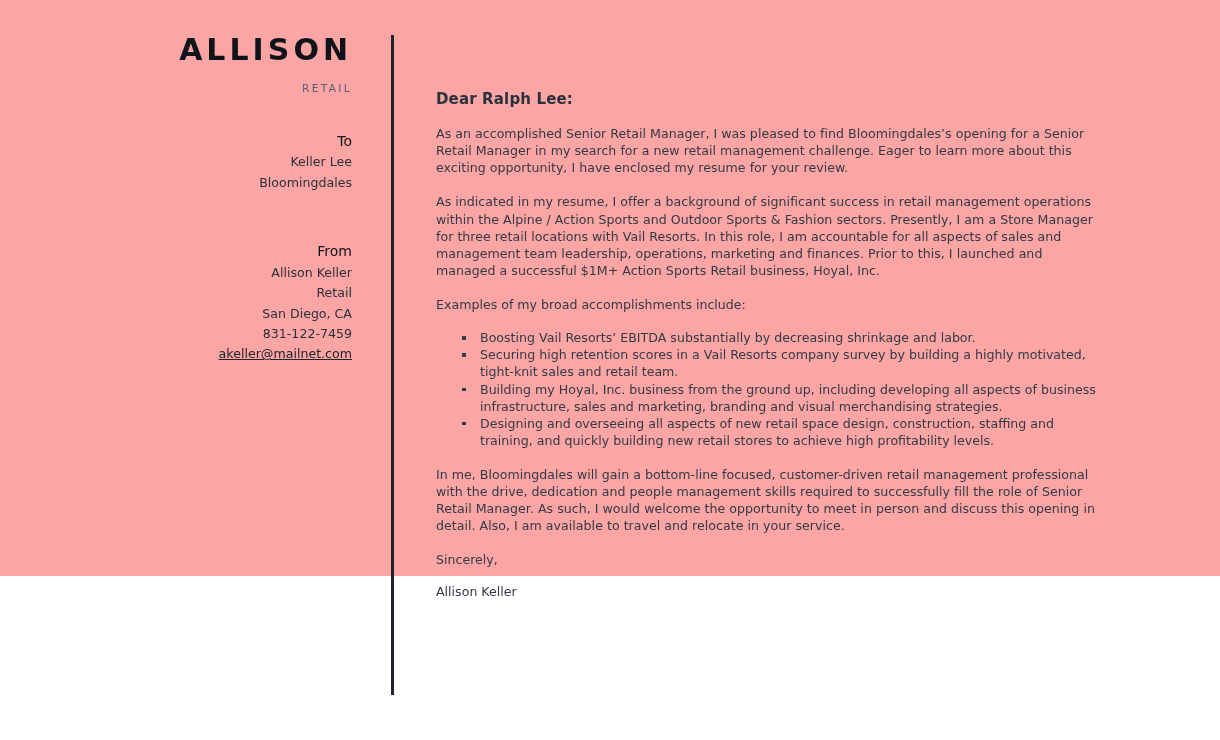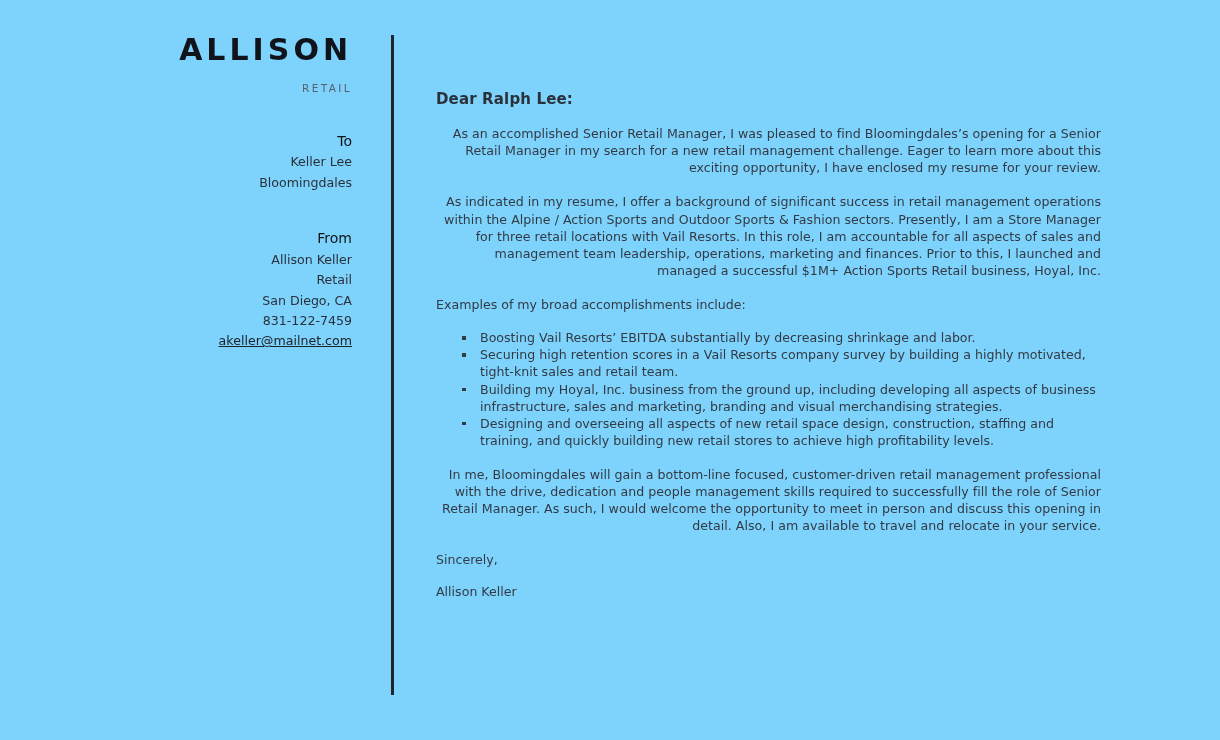--- a/index.html
+++ b/index.html
@@ -11,22 +11,22 @@
     width: 1220px;
     height: 740px;
     font-family: "DejaVu Sans", "Liberation Sans", sans-serif;
     color: #333a45;
     overflow: hidden;
   }
 
   .page {
     position: relative;
     width: 1220px;
-    height: 740px;
-    background: #7dd3fc;
+    height: 576px;
+    background: #fca5a5;
   }
 
   
   .divider {
     position: absolute;
     left: 391px;
     top: 35px;
     width: 3px;
     height: 660px;
     background: #20242c;
@@ -64,21 +64,21 @@
     font-weight: 400;
   }
 
   .contact-group {
     margin-top: 36px;
     font-size: 12.6px;
     line-height: 1.62;
     color: #2b313b;
   }
   .contact-group.from-group {
-    margin-top: 34px;
+    margin-top: 47px;
   }
   .contact-heading {
     font-weight: 400;
     color: #10131a;
     font-size: 14px;
   }
   .contact-line {
     display: block;
     white-space: nowrap;
   }
@@ -104,21 +104,21 @@
     margin: 0 0 17px 0;
     letter-spacing: 0.15px;
   }
 
   .para {
     font-size: 12.6px;
     line-height: 1.36;
     color: #333a45;
     margin: 0 0 17px 0;
     letter-spacing: 0.02px;
-    text-align: right;
+    text-align: left;
   }
 
   .intro-line {
     font-size: 12.6px;
     line-height: 1.36;
     color: #333a45;
     margin: 0 0 9px 0;
   }
 
   ul.bullets {

